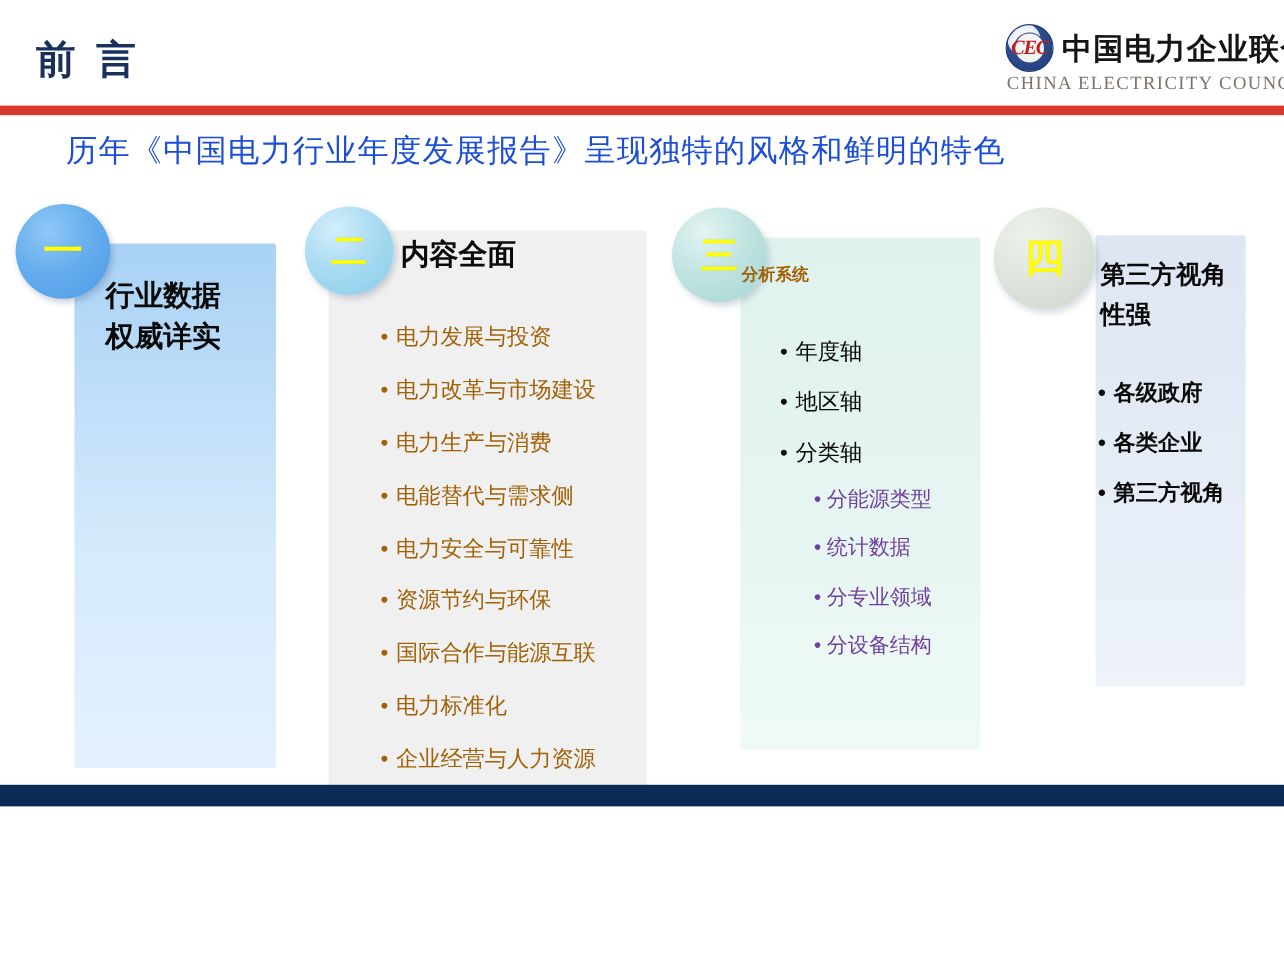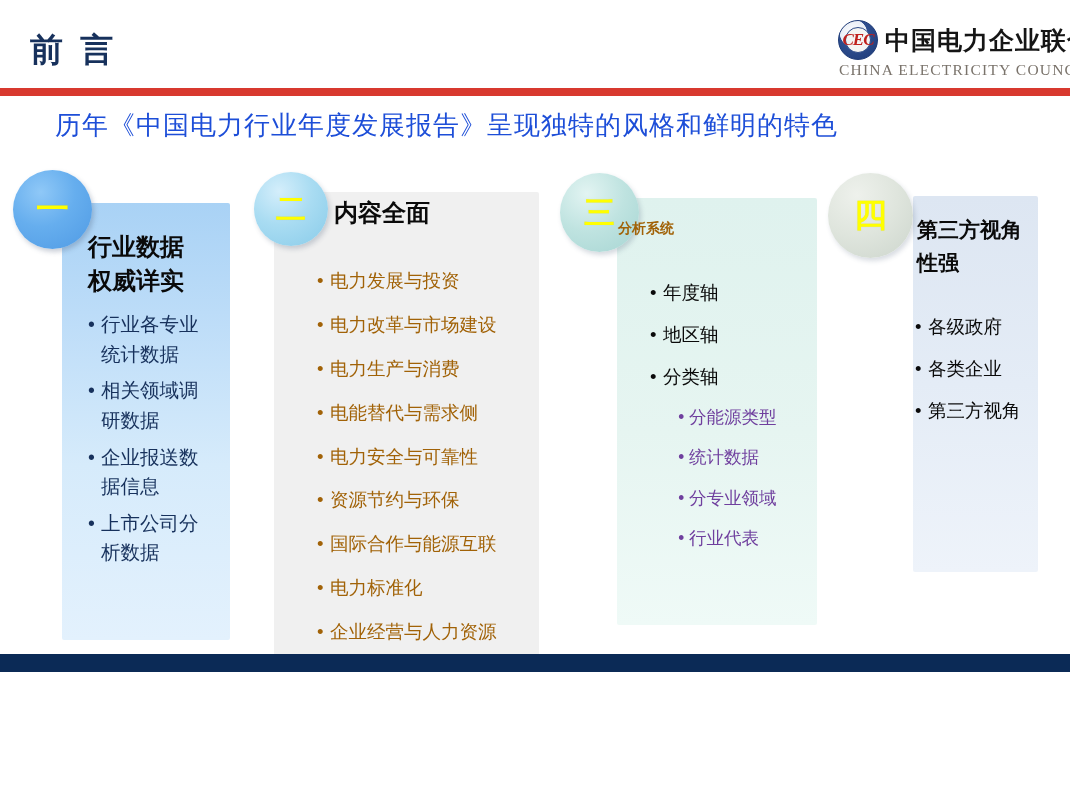--- a/index.html
+++ b/index.html
@@ -234,21 +234,21 @@
   }
   .subbullets-3 li { margin-bottom: 16px; padding-left: 13px; position: relative; font-family: Liberation Mono, monospace; }
   .subbullets-3 li::before { content: "\2022"; position: absolute; left: 0; top: 0; }
 
   .bullets-4 {
     left: 915px; top: 314px; width: 125px;
     font-size: 18.5px;
     color: #0a0a0a;
     line-height: 1.4;
   }
-  .bullets-4 li { margin-bottom: 16px; }
+  .bullets-4 li { margin-bottom: 16px; font-weight: bold; }
 </style>
 </head>
 <body>
 
 <div id="slide">
 
   <div class="slide-title">前 言</div>
   <div class="red-bar"></div>
 
   <div class="logo">
@@ -268,49 +268,39 @@
   <div class="panel panel-3"></div>
   <div class="panel panel-4"></div>
 
   <div class="num-circle circle-1">一</div>
   <div class="num-circle circle-2">二</div>
   <div class="num-circle circle-3">三</div>
   <div class="num-circle circle-4">四</div>
 
   <div class="col-title col-title-1">行业数据
 权威详实</div>
-  <ul class="bullets bullets-1">
-      <li>行业各专业
-统计数据</li>
-      <li>相关领域调
-研数据</li>
-      <li>企业报送数
-据信息</li>
-      <li>上市公司分
-析数据</li>
-    </ul>
 
   <div class="col-title col-title-2">内容全面</div>
   <ul class="bullets bullets-2">
       <li>电力发展与投资</li>
       <li>电力改革与市场建设</li>
       <li>电力生产与消费</li>
       <li>电能替代与需求侧</li>
       <li>电力安全与可靠性</li>
       <li>资源节约与环保</li>
       <li>国际合作与能源互联</li>
       <li>电力标准化</li>
       <li>企业经营与人力资源</li>
     </ul>
 
   <div class="col-title col-title-3">分析系统</div>
   <ul class="bullets bullets-3">
       <li>年度轴</li>
       <li>地区轴</li>
-      <li>分类轴<ul class="subbullets-3"><li>分能源类型</li><li>统计数据</li><li>分专业领域</li><li>行业代表</li></ul></li>
+      <li>分类轴<ul class="subbullets-3"><li>分能源类型</li><li>统计数据</li><li>分专业领域</li><li>分设备结构</li></ul></li>
     </ul>
 
   <div class="col-title col-title-4">第三方视角
 性强</div>
   <ul class="bullets bullets-4">
       <li>各级政府</li>
       <li>各类企业</li>
       <li>第三方视角</li>
     </ul>
 

